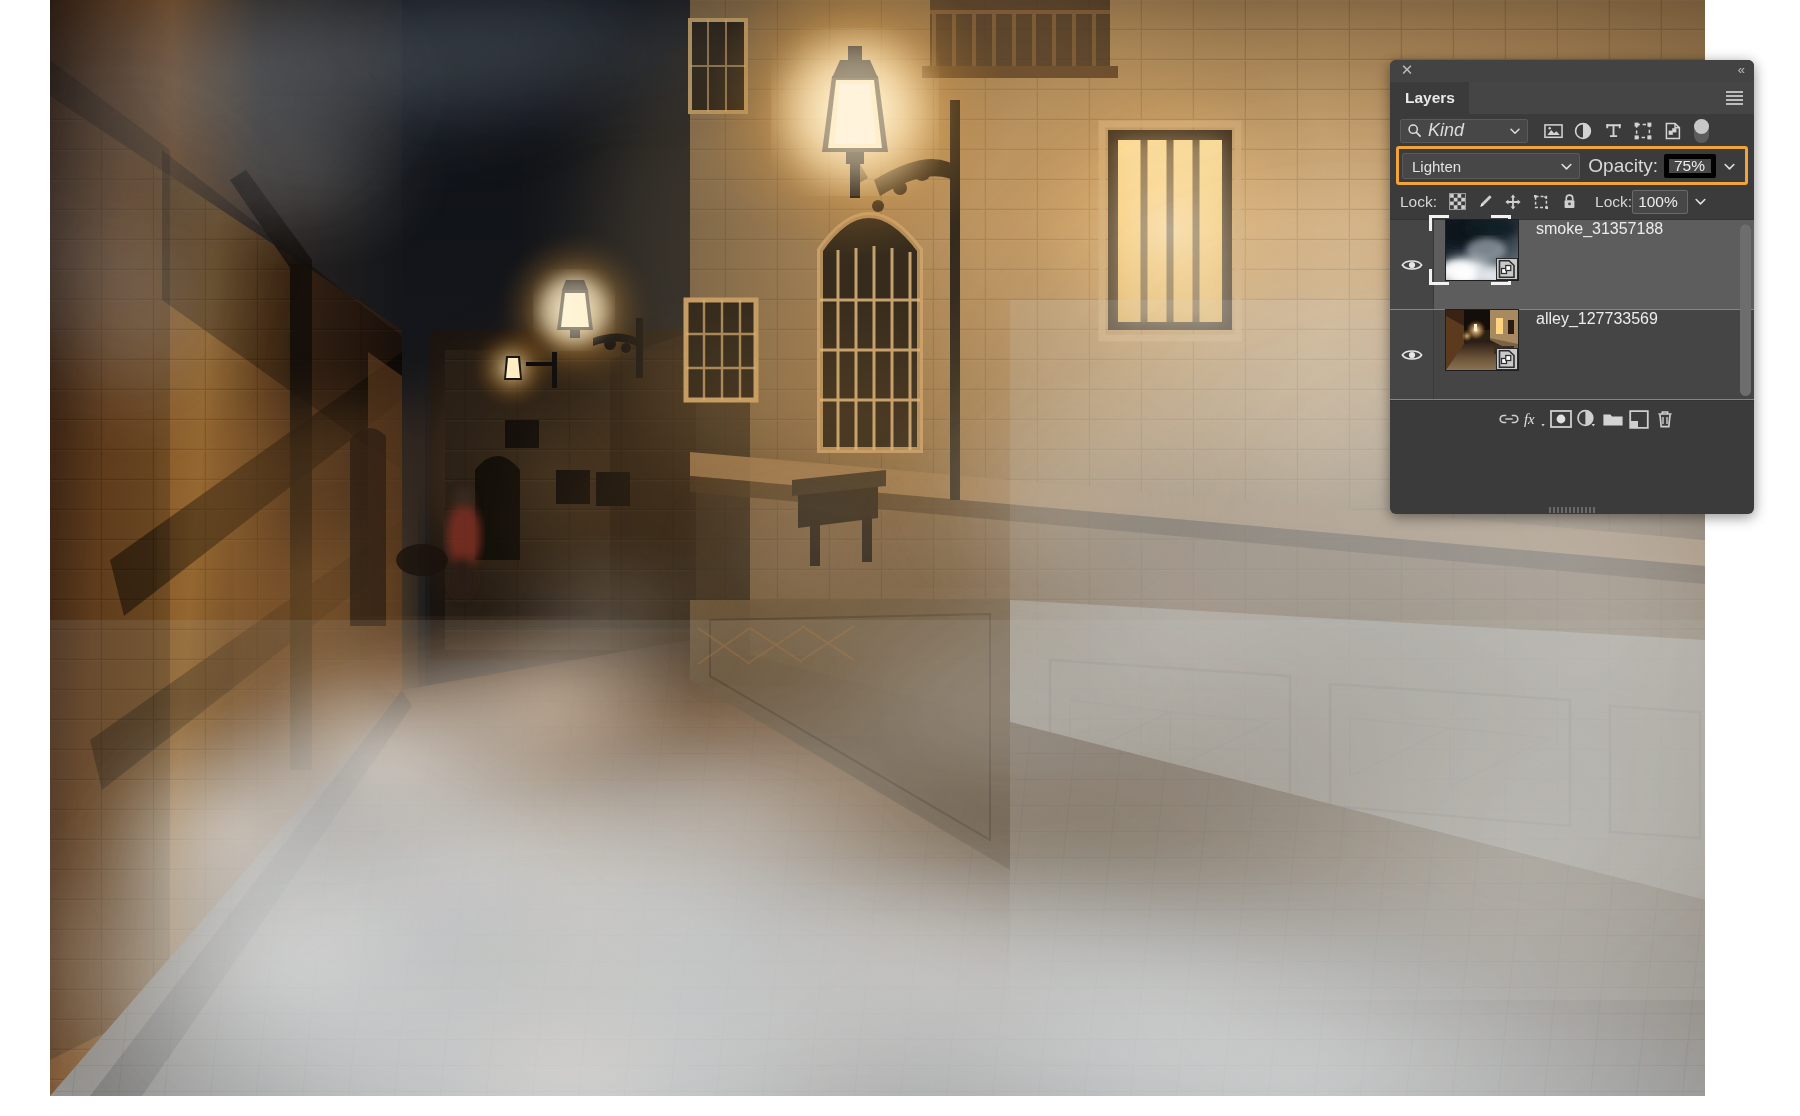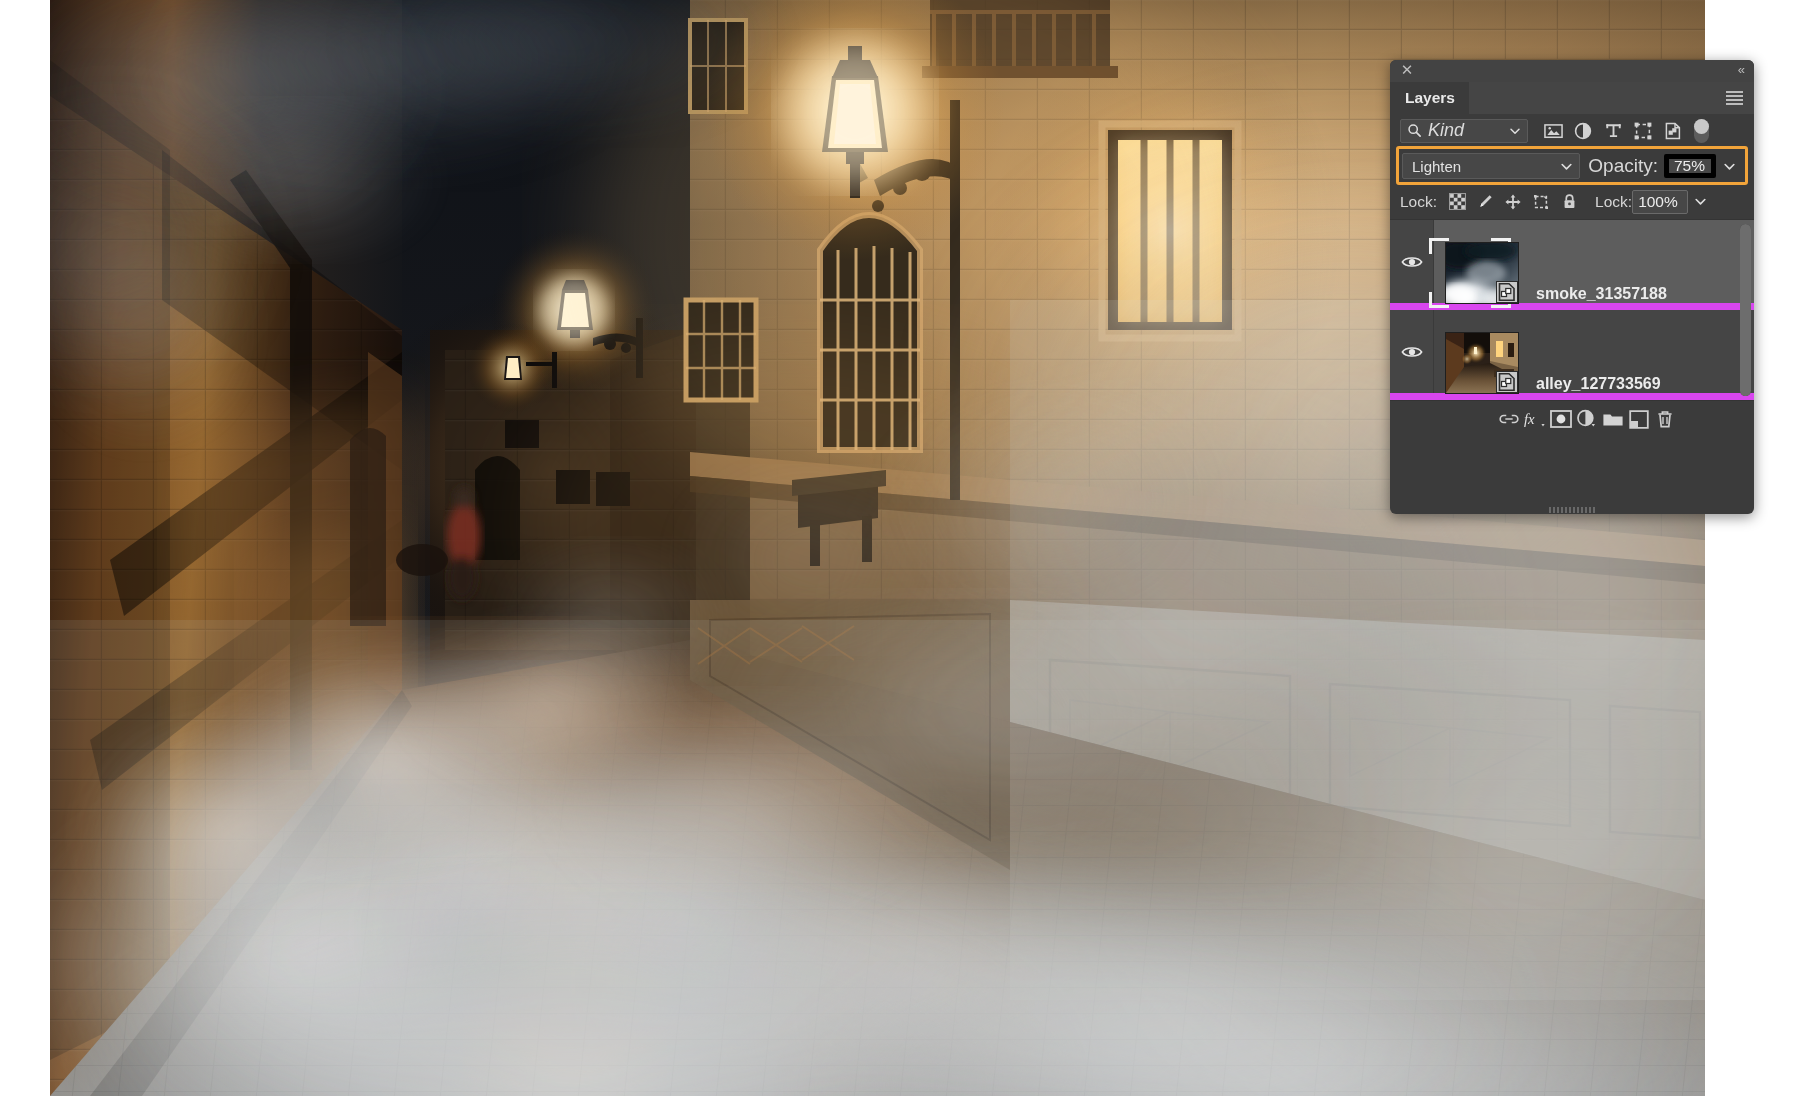--- a/index.html
+++ b/index.html
@@ -188,25 +188,24 @@
   .layer-list {
     position: relative;
     margin-top: 4px;
     background: #454545;
     height: 182px;
     border-top: 1px solid #343434;
     border-bottom: 1px solid #343434;
   }
   .layer-row {
     position: relative;
-    display: flex; align-items: flex-end;
+    display: flex; align-items: flex-start;
     height: 90px;
-    border-bottom: 7px solid #d946ef;
-    cursor: pointer;
-    font-weight: bold;
+    border-bottom: 1px solid #d946ef;
+    cursor: pointer;
   }
   .layer-row.selected { background: #5d5d5d; }
   .eye-cell {
     width: 44px; height: 100%;
     display: flex; align-items: center; justify-content: center;
     border-right: 1px solid #3a3a3a;
     cursor: pointer;
   }
   .layer-row.selected .eye-cell { background: #454545; }
   .thumb-cell {

